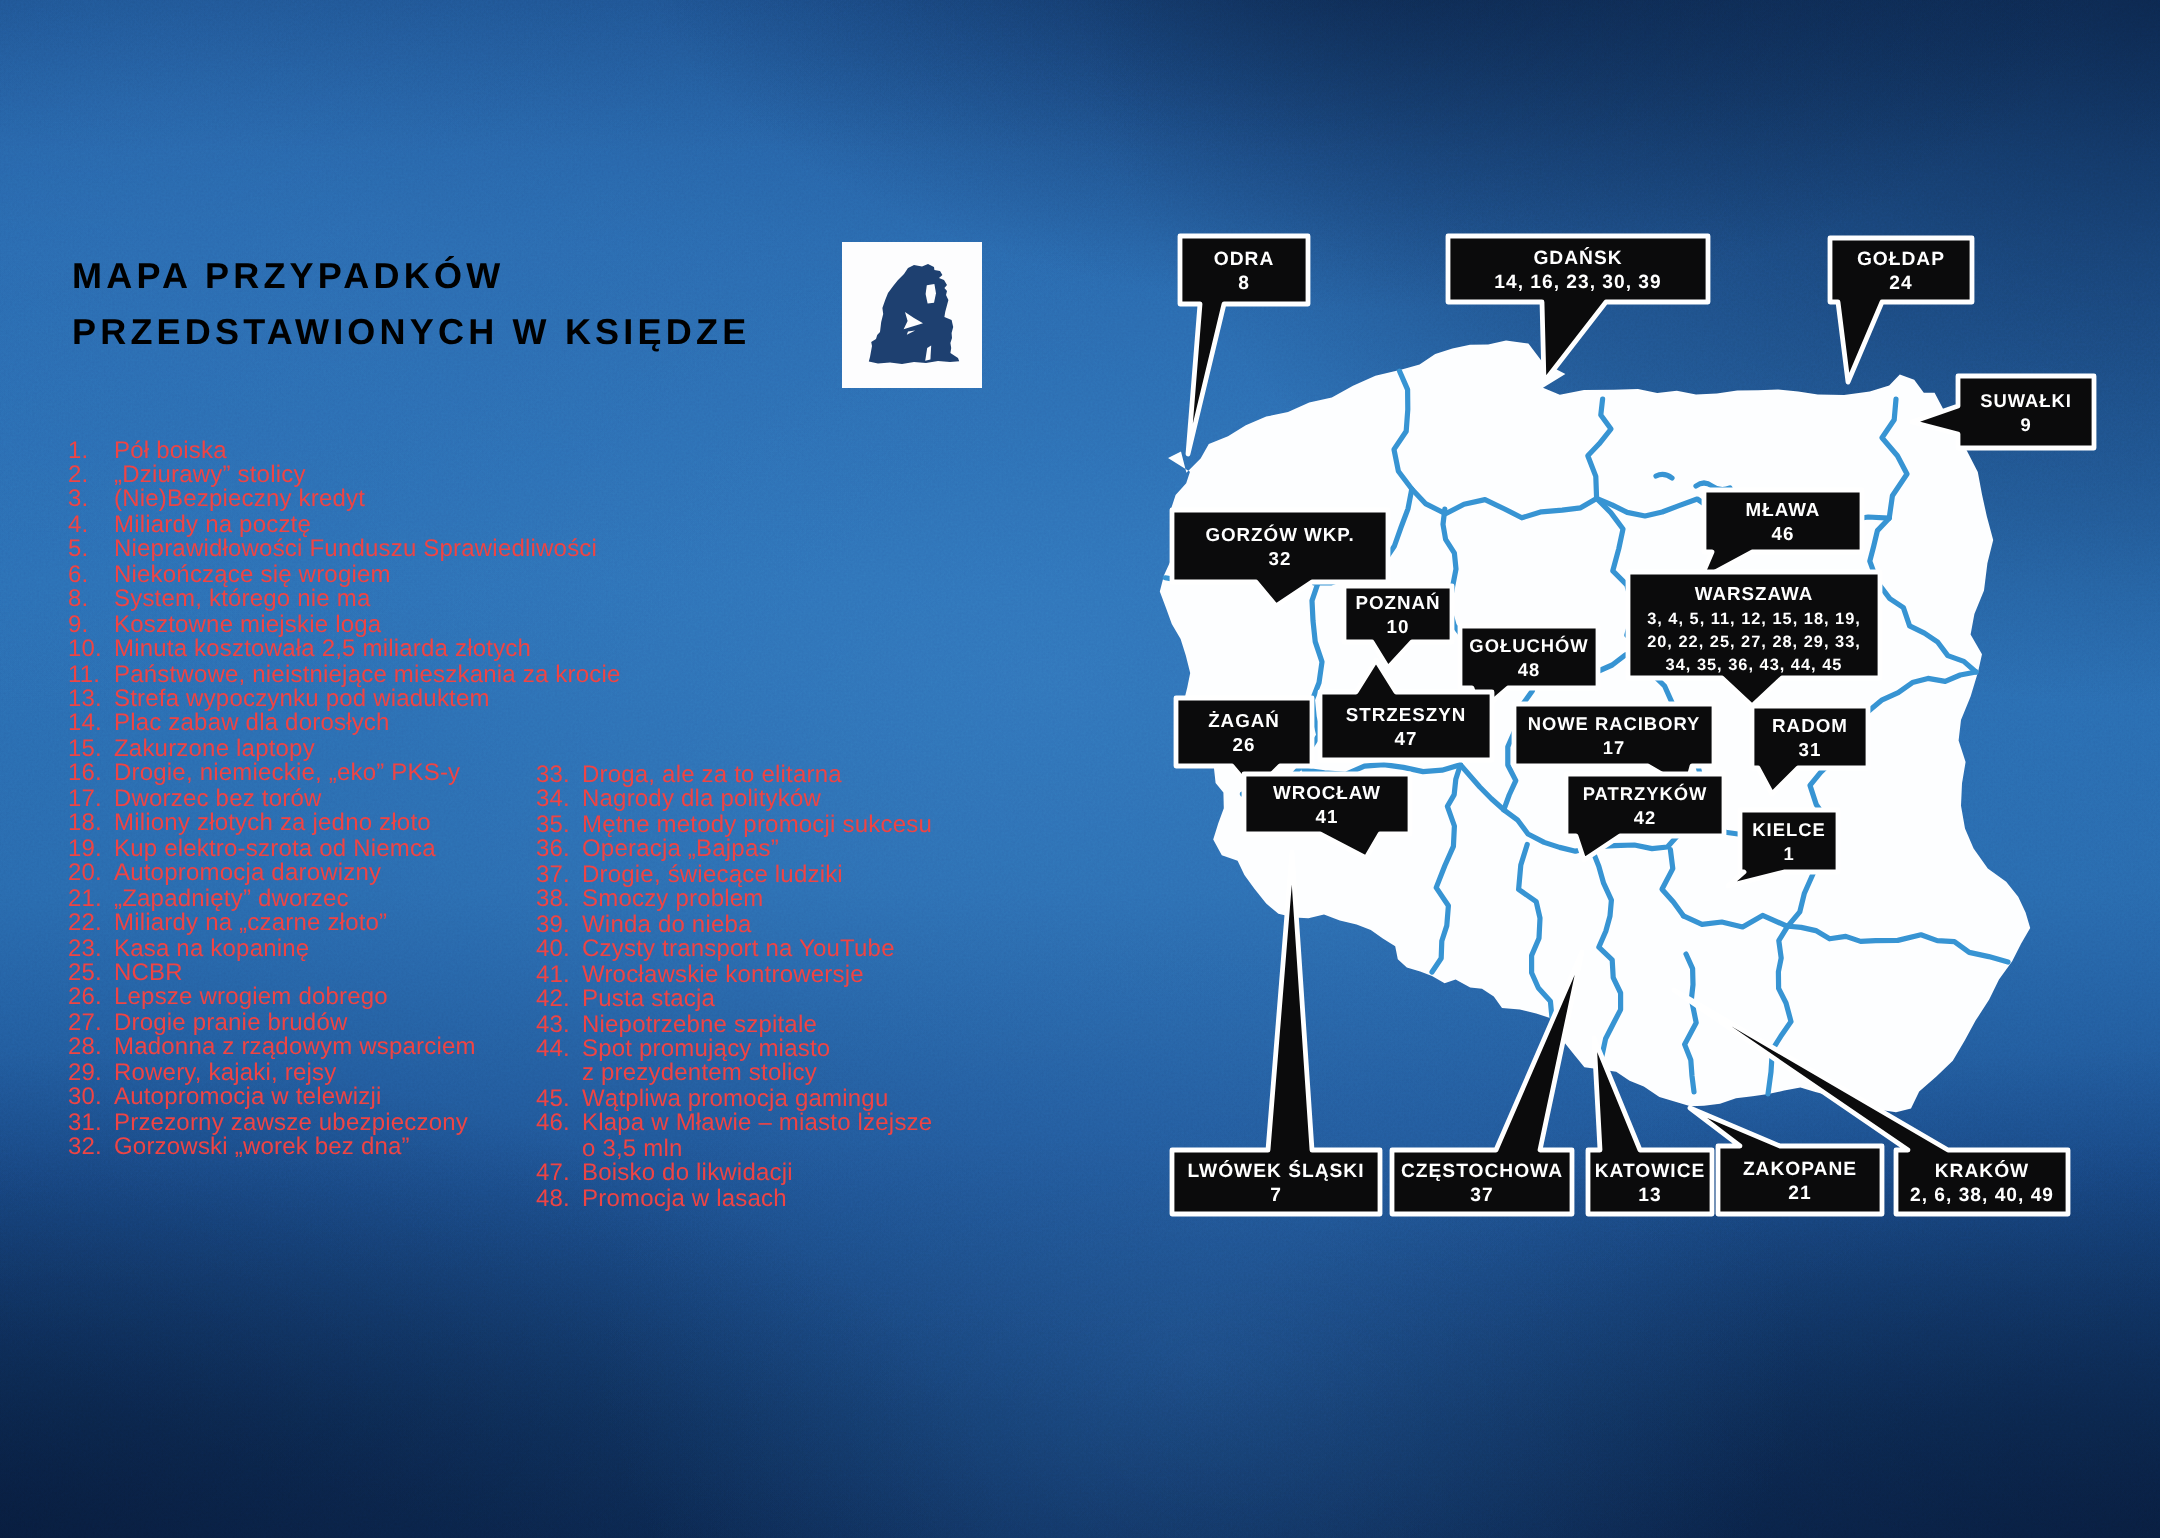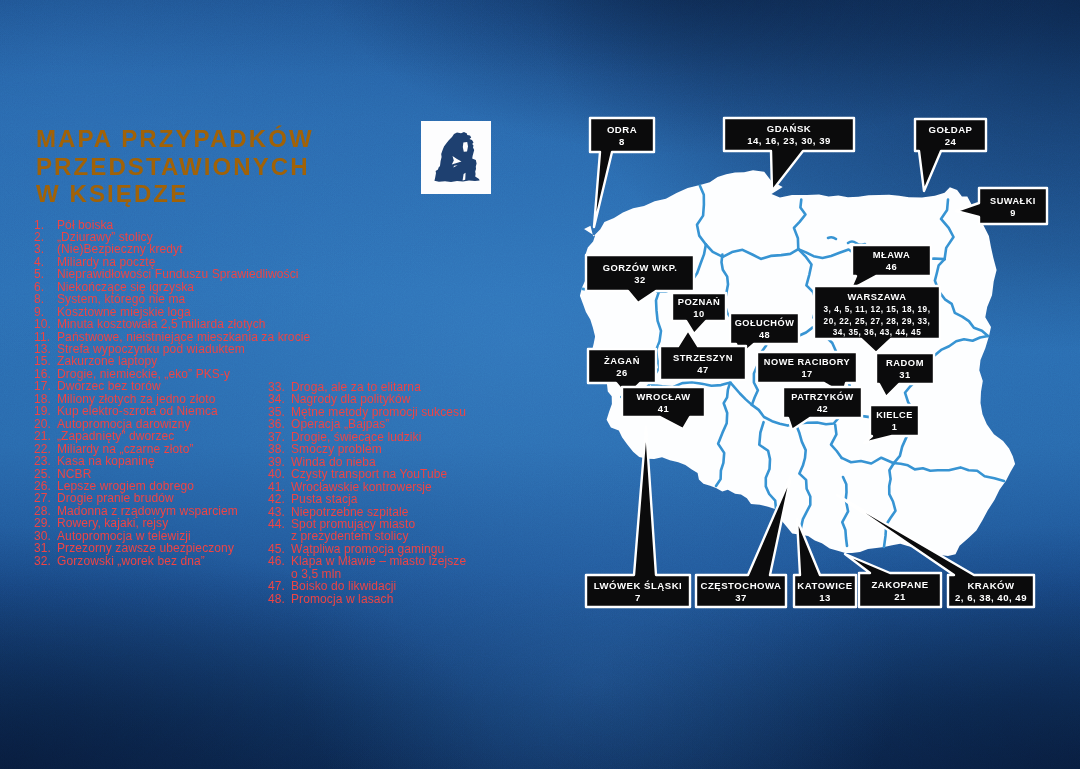--- a/index.html
+++ b/index.html
@@ -11,21 +11,21 @@
 }
 #vig{position:absolute;inset:0;
  background:
   radial-gradient(ellipse 300px 220px at 600px 680px, rgba(50,112,182,.30) 0%, rgba(50,112,182,0) 100%),
   radial-gradient(ellipse 480px 250px at 690px -40px, rgba(3,14,36,.52) 0%, rgba(3,14,36,0) 78%),
   radial-gradient(ellipse 720px 470px at 1080px 0px, rgba(3,15,38,.60) 0%, rgba(3,15,38,.2) 55%, rgba(3,15,38,0) 75%),
   radial-gradient(ellipse 680px 330px at 0px 769px, rgba(4,16,40,.55) 0%, rgba(4,16,40,0) 74%),
   radial-gradient(ellipse 760px 340px at 1080px 769px, rgba(4,16,40,.50) 0%, rgba(4,16,40,0) 72%),
   linear-gradient(180deg, rgba(6,22,48,.10) 0%, rgba(6,22,48,0) 10%, rgba(6,22,48,0) 74%, rgba(6,22,48,.28) 100%);}
 #grain{position:absolute;inset:0;opacity:.27;mix-blend-mode:overlay}
-h1{position:absolute;left:36px;top:125px;color:#a16207;font-size:24px;line-height:27.5px;
+h1{position:absolute;left:36px;top:125px;color:#000000;font-size:18px;line-height:27.5px;
  letter-spacing:2.1px;font-weight:bold;width:370px}
 #logo{position:absolute;left:421px;top:121px;width:70px;height:73px}
 .col{position:absolute;color:#ef4444;font-size:12px;line-height:12.45px;letter-spacing:.1px}
 #c1{left:34px;top:218.5px;width:320px}
 #c2{left:268px;top:381px;width:300px}
 .it{white-space:nowrap}
 .no{display:inline-block;width:23px}
 #map{position:absolute;left:0;top:0}
 .bd{fill:none;stroke:#3794d3;stroke-width:2.6;stroke-linejoin:round;stroke-linecap:round}
 .lbt{fill:#fff;font-weight:bold;text-anchor:middle;letter-spacing:.5px;font-family:"Liberation Sans",sans-serif}
@@ -49,26 +49,27 @@
 <path fill="#fdfdfe" d="M33,44.8 L36.6,44.2 L32.4,46.4 Z"></path>
 <path fill="#fdfdfe" d="M42.6,53 L44.6,51.8 L44.2,58.8 L41.6,59.4 Z"></path>
 </svg>
   </div>
 <div class="col" id="c1">
     <div class="it"><span class="no">1.</span><span>Pół boiska</span></div>
     <div class="it"><span class="no">2.</span><span>„Dziurawy” stolicy</span></div>
     <div class="it"><span class="no">3.</span><span>(Nie)Bezpieczny kredyt</span></div>
     <div class="it"><span class="no">4.</span><span>Miliardy na pocztę</span></div>
     <div class="it"><span class="no">5.</span><span>Nieprawidłowości Funduszu Sprawiedliwości</span></div>
-    <div class="it"><span class="no">6.</span><span>Niekończące się igrzyska</span></div>
+    <div class="it"><span class="no">6.</span><span>Niekończące się wrogiem</span></div>
     <div class="it"><span class="no">8.</span><span>System, którego nie ma</span></div>
     <div class="it"><span class="no">9.</span><span>Kosztowne miejskie loga</span></div>
     <div class="it"><span class="no">10.</span><span>Minuta kosztowała 2,5 miliarda złotych</span></div>
     <div class="it"><span class="no">11.</span><span>Państwowe, nieistniejące mieszkania za krocie</span></div>
     <div class="it"><span class="no">13.</span><span>Strefa wypoczynku pod wiaduktem</span></div>
+    <div class="it"><span class="no">14.</span><span>Plac zabaw dla dorosłych</span></div>
     <div class="it"><span class="no">15.</span><span>Zakurzone laptopy</span></div>
     <div class="it"><span class="no">16.</span><span>Drogie, niemieckie, „eko” PKS-y</span></div>
     <div class="it"><span class="no">17.</span><span>Dworzec bez torów</span></div>
     <div class="it"><span class="no">18.</span><span>Miliony złotych za jedno złoto</span></div>
     <div class="it"><span class="no">19.</span><span>Kup elektro-szrota od Niemca</span></div>
     <div class="it"><span class="no">20.</span><span>Autopromocja darowizny</span></div>
     <div class="it"><span class="no">21.</span><span>„Zapadnięty” dworzec</span></div>
     <div class="it"><span class="no">22.</span><span>Miliardy na „czarne złoto”</span></div>
     <div class="it"><span class="no">23.</span><span>Kasa na kopaninę</span></div>
     <div class="it"><span class="no">25.</span><span>NCBR</span></div>

